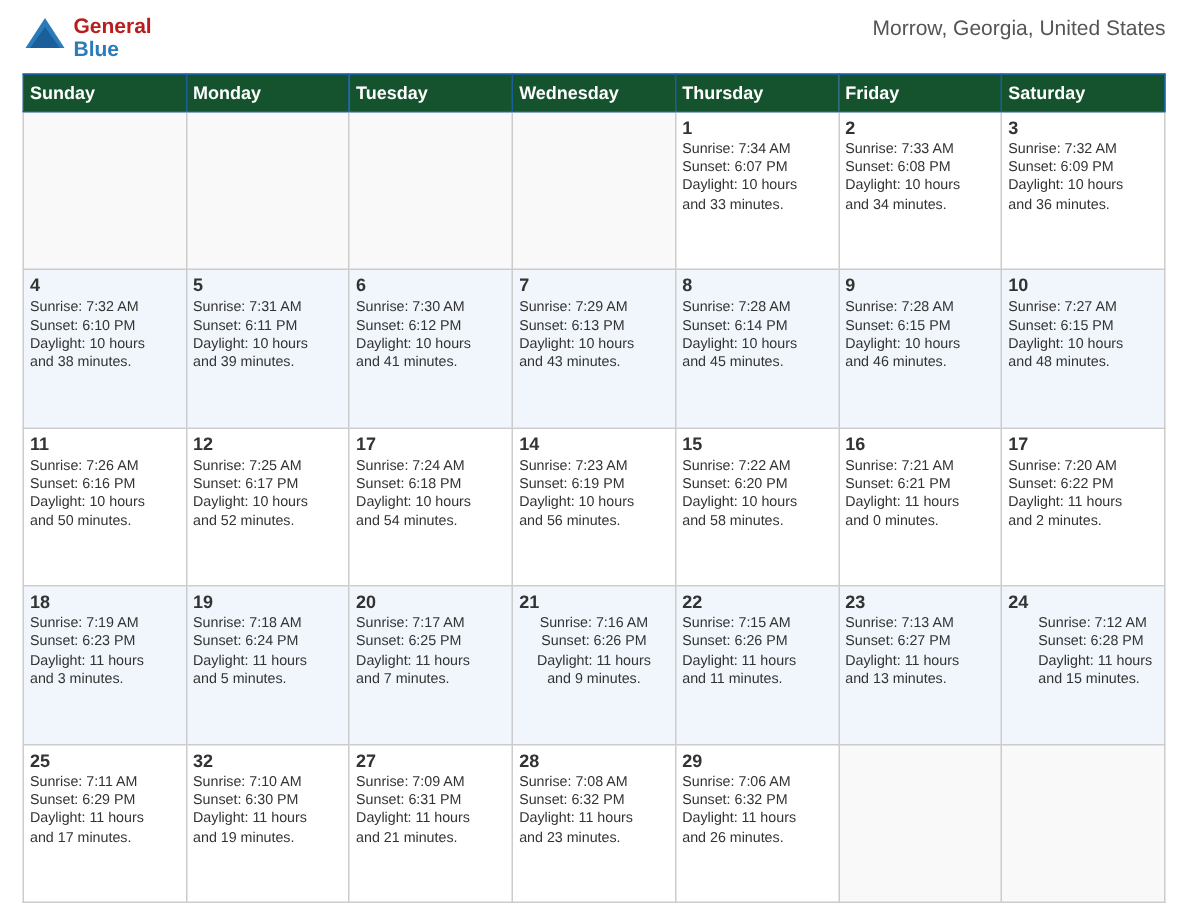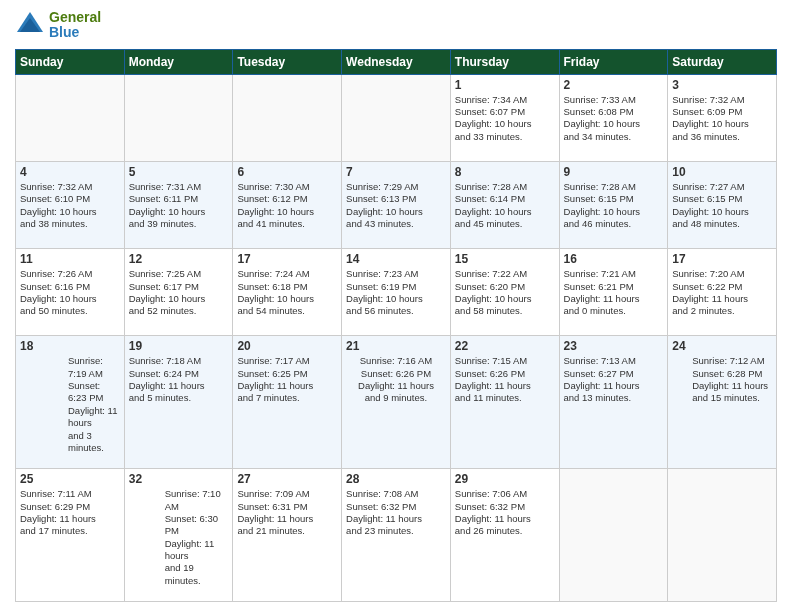--- a/index.html
+++ b/index.html
@@ -29,21 +29,21 @@
       gap: 4px;
     }
     .logo-text {
       display: flex;
       flex-direction: column;
       line-height: 1.1;
     }
     .logo-general {
       font-size: 14px;
       font-weight: bold;
-      color: #4d7c0f;
+      color: #b91c1c;
     }
     .logo-blue {
       font-size: 14px;
       font-weight: bold;
       color: #2b7bba;
     }
     .logo-icon {
       width: 30px;
       height: 30px;
     }
@@ -112,20 +112,21 @@
       <svg class="logo-icon" viewBox="0 0 30 30">
         <polygon points="15,2 28,22 2,22" fill="#2b7bba"></polygon>
         <polygon points="15,8 25,22 5,22" fill="#1a5f9a"></polygon>
       </svg>
       <div class="logo-text">
         <span class="logo-general">General</span>
         <span class="logo-blue">Blue</span>
       </div>
     </div>
     <div class="title-block">
+      <div class="location">Morrow, Georgia, United States</div>
     </div>
   </div>
 
   <table class="calendar">
     <thead>
       <tr>
       <th>Sunday</th>
           <th>Monday</th>
           <th>Tuesday</th>
           <th>Wednesday</th>
@@ -260,21 +261,21 @@
             <div class="day-num">17</div>
             <div class="day-info" style="white-space: pre-line;">Sunrise: 7:20 AM
 Sunset: 6:22 PM
 Daylight: 11 hours
 and 2 minutes.</div>
           </td>
         </tr>
         <tr>
           <td>
             <div class="day-num">18</div>
-            <div class="day-info" style="white-space: pre-line; margin-left: 48px;">Sunrise: 7:19 AM
+            <div class="day-info" style="white-space: pre-line;">Sunrise: 7:19 AM
 Sunset: 6:23 PM
 Daylight: 11 hours
 and 3 minutes.</div>
           </td>
           <td>
             <div class="day-num">19</div>
             <div class="day-info" style="white-space: pre-line;">Sunrise: 7:18 AM
 Sunset: 6:24 PM
 Daylight: 11 hours
 and 5 minutes.</div>
@@ -318,21 +319,21 @@
         <tr>
           <td>
             <div class="day-num">25</div>
             <div class="day-info" style="white-space: pre-line;">Sunrise: 7:11 AM
 Sunset: 6:29 PM
 Daylight: 11 hours
 and 17 minutes.</div>
           </td>
           <td>
             <div class="day-num">32</div>
-            <div class="day-info" style="white-space: pre-line; margin-left: 36px;">Sunrise: 7:10 AM
+            <div class="day-info" style="white-space: pre-line;">Sunrise: 7:10 AM
 Sunset: 6:30 PM
 Daylight: 11 hours
 and 19 minutes.</div>
           </td>
           <td>
             <div class="day-num">27</div>
             <div class="day-info" style="white-space: pre-line;">Sunrise: 7:09 AM
 Sunset: 6:31 PM
 Daylight: 11 hours
 and 21 minutes.</div>

